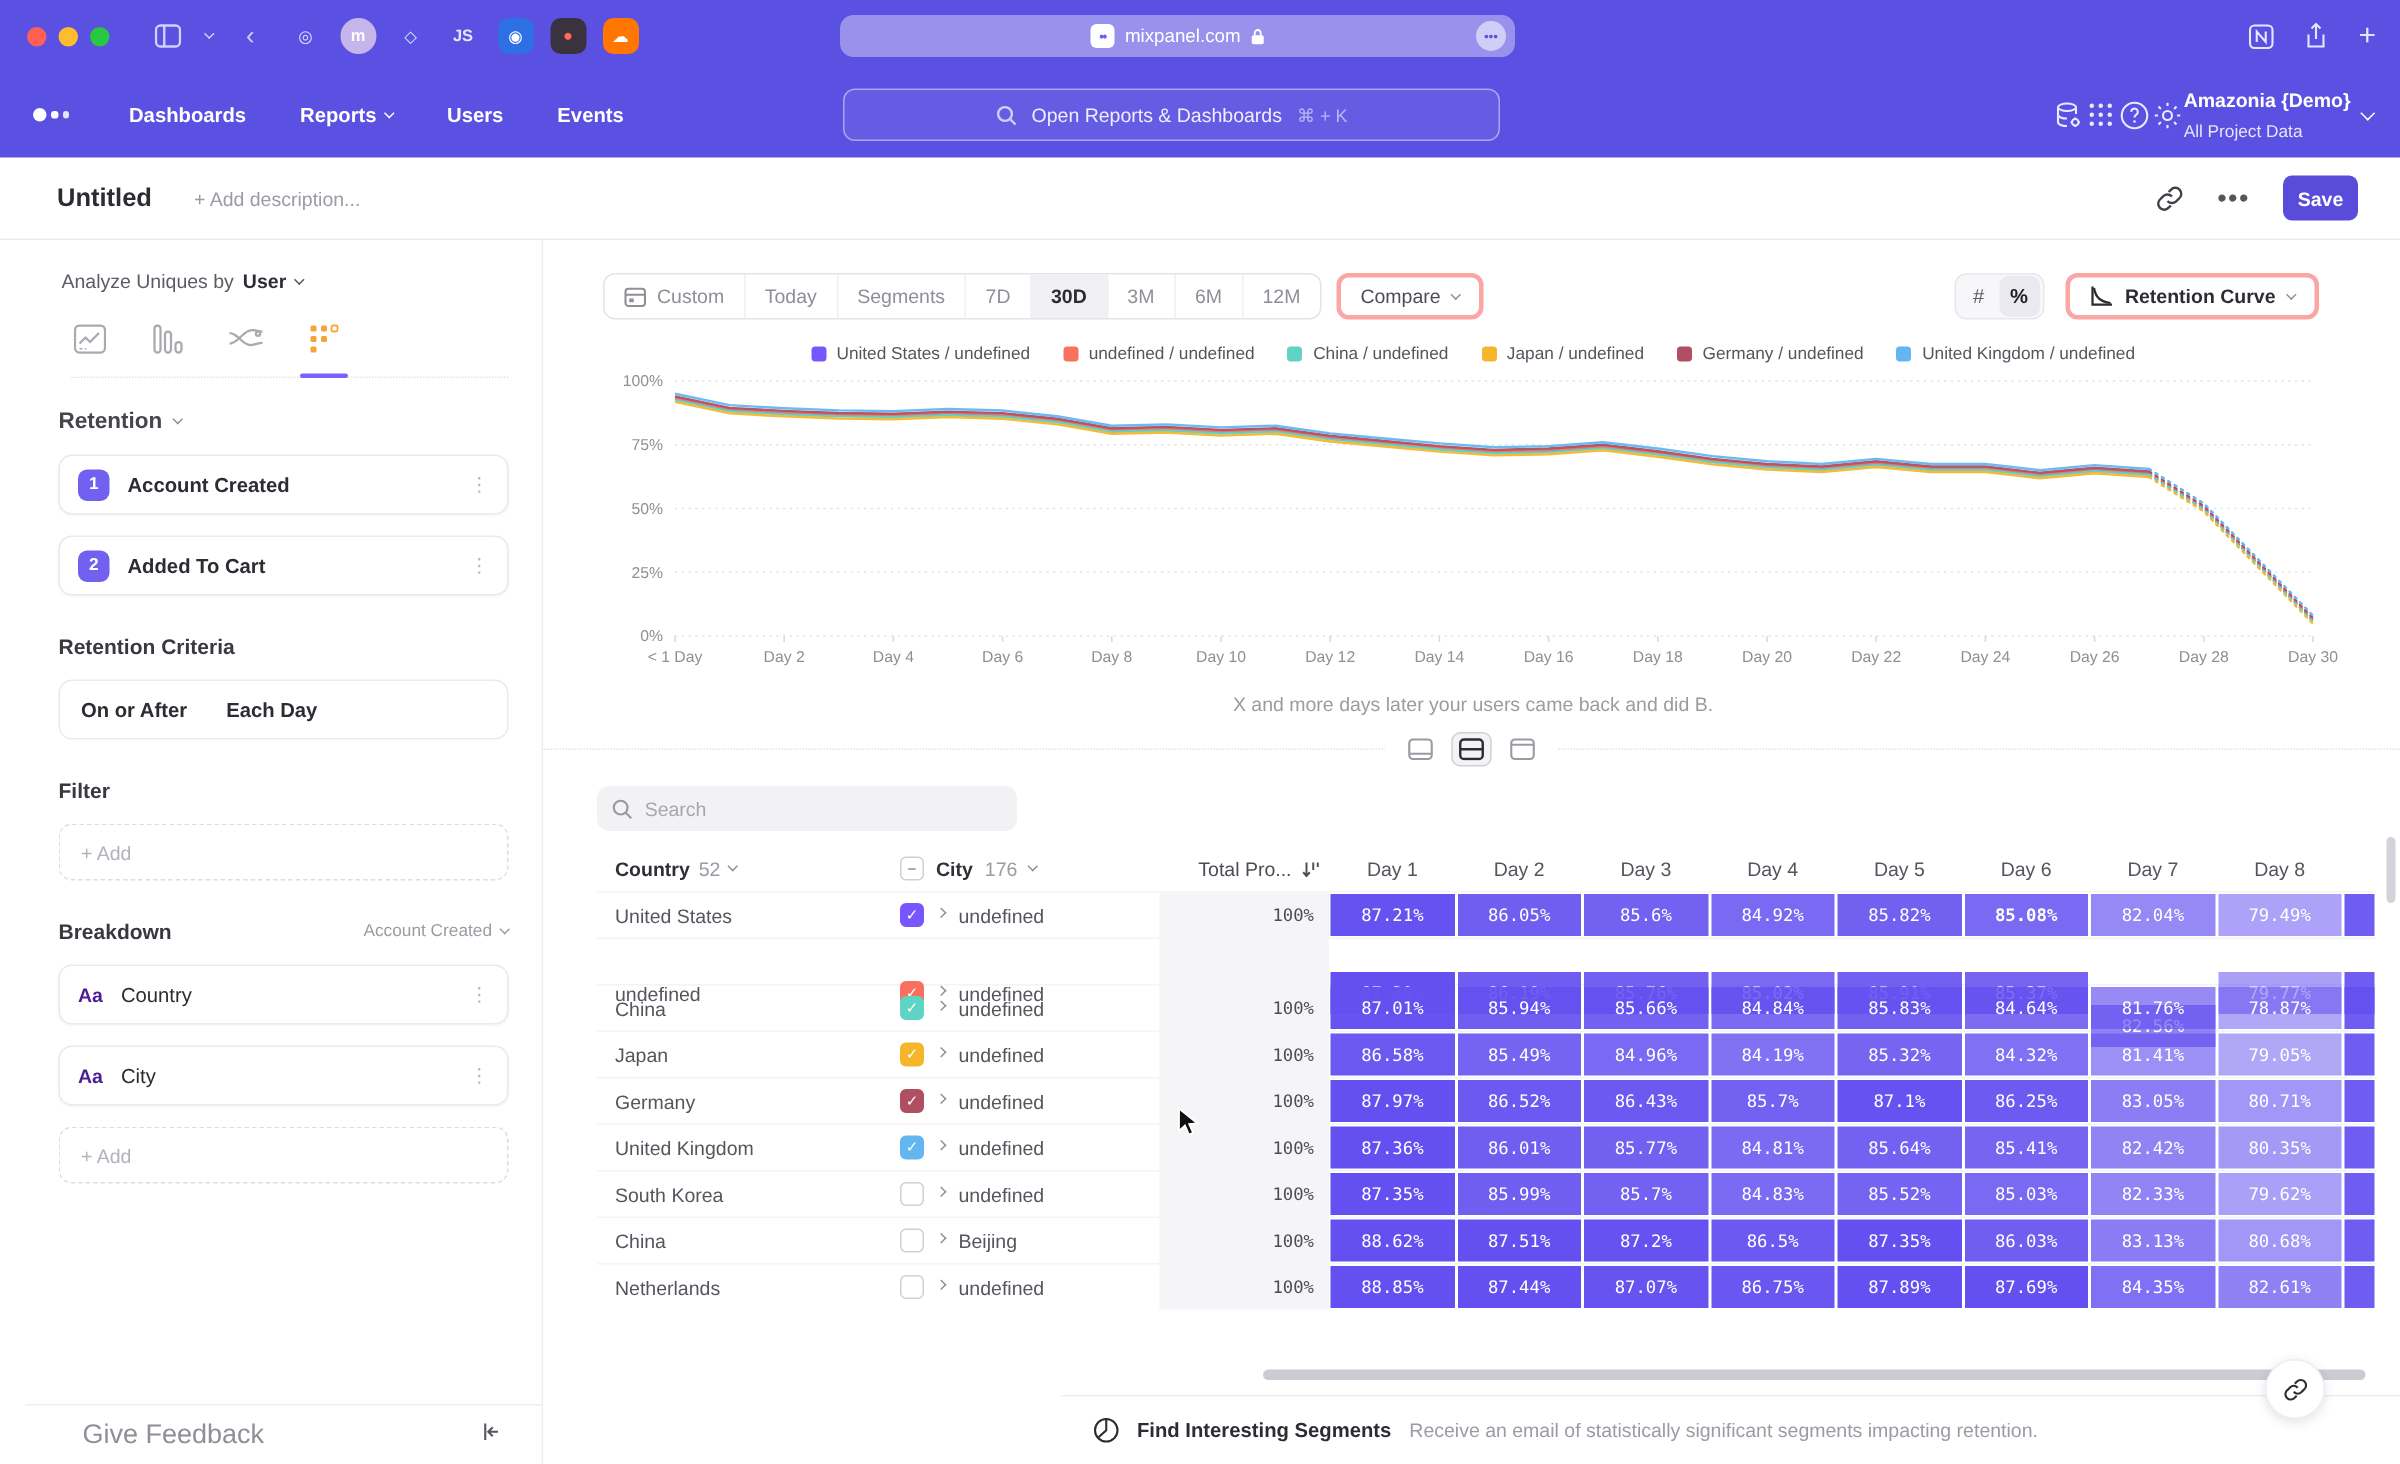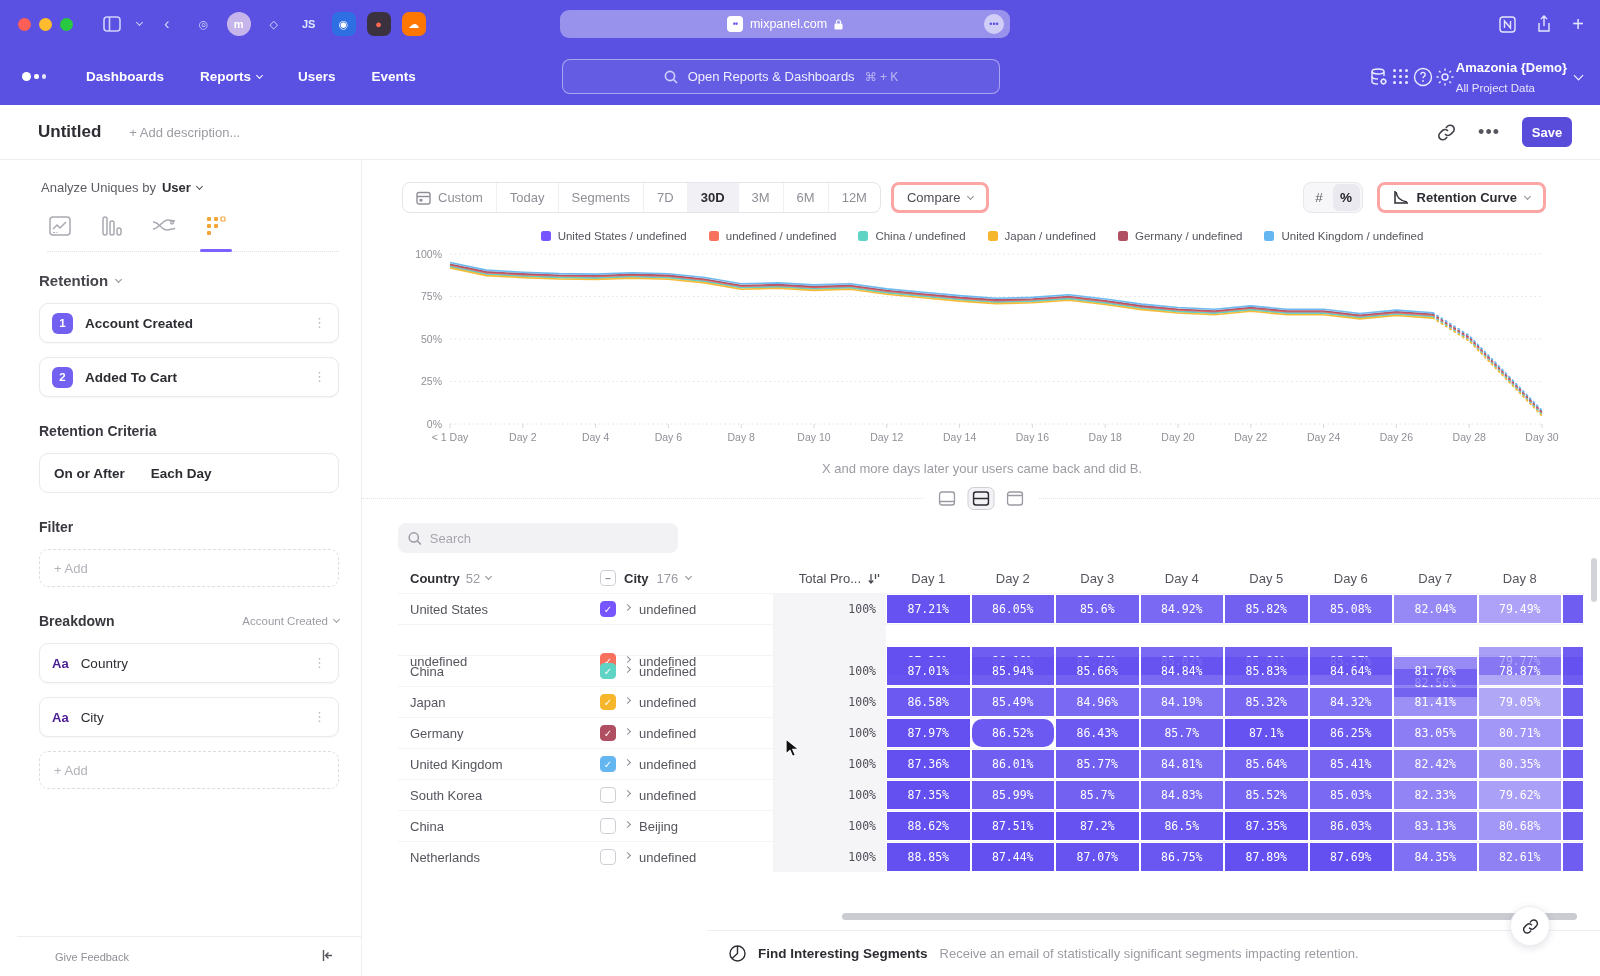--- a/index.html
+++ b/index.html
@@ -66,21 +66,21 @@
   .kebab{margin-left:auto;color:#b7b7c0;font-size:13px;letter-spacing:0;line-height:0.5;}
   .sec-label{font-size:14px;font-weight:700;color:#38383f;margin-top:26px;}
   .crit-card{margin-top:14px;height:40px;border:1px solid #e9e9ee;border-radius:9px;display:flex;align-items:center;
     padding:0 14px;gap:26px;font-size:13.5px;color:#2c2c33;font-weight:600;}
   .add-card{margin-top:14px;height:38px;border:1.5px dashed #dcdce3;border-radius:9px;display:flex;align-items:center;
     padding:0 14px;font-size:13px;color:#b2b2ba;gap:6px;}
   .bd-head{display:flex;align-items:center;margin-top:26px;}
   .bd-head .right{margin-left:auto;font-size:11.5px;color:#9b9ba4;display:flex;gap:6px;align-items:center;}
   .aa{color:#4c1d95;font-weight:700;font-size:13px;}
   .sb-bottom{position:absolute;left:0;right:0;bottom:0;height:40px;border-top:1px solid #ededf2;
-    display:flex;align-items:center;padding:0 26px 0 38px;font-size:11px;color:#8f8f97;}
+    display:flex;align-items:center;padding:0 26px 0 38px;font-size:18px;color:#8f8f97;}
   .sb-bottom .coll{margin-left:auto;color:#55555e;}
   
   .toolbar{display:flex;align-items:center;margin:22px 54px 0 40px;}
   .ranges{display:inline-flex;border:1px solid #e4e4e9;border-radius:8px;overflow:hidden;background:#fff;height:31px;}
   .rng{display:flex;align-items:center;padding:0 13px;font-size:13px;color:#8f8f97;border-left:1px solid #efeff3;gap:7px;}
   .rng:first-child{border-left:none;}
   .rng.active{background:#f1f1f5;color:#2c2c33;font-weight:700;}
   .btn{display:inline-flex;align-items:center;gap:8px;height:31px;border:3px solid #fca5a5;border-radius:8px;
     padding:0 13px;font-size:13px;color:#4c4c55;background:#fff;}
   .compare{margin-left:10px;}
@@ -559,21 +559,21 @@
             <div class="tc day">
               <div class="pill" style="background: rgba(100, 80, 240, 0.9);">85.6%</div>
             </div>
             <div class="tc day">
               <div class="pill" style="background: rgba(100, 80, 240, 0.86);">84.92%</div>
             </div>
             <div class="tc day">
               <div class="pill" style="background: rgba(100, 80, 240, 0.91);">85.82%</div>
             </div>
             <div class="tc day">
-              <div class="pill" style="background: rgba(100, 80, 240, 0.86);">85.08%</div>
+              <div class="pill" style="background: rgba(100, 80, 240, 0.86); font-weight: bold;">85.08%</div>
             </div>
             <div class="tc day">
               <div class="pill" style="background: rgba(100, 80, 240, 0.68);">82.04%</div>
             </div>
             <div class="tc day">
               <div class="pill" style="background: rgba(100, 80, 240, 0.53);">79.49%</div>
             </div>
             <div class="tc day">
               <div class="pill" style="background: rgba(100, 80, 240, 0.93);"></div>
             </div>
@@ -691,21 +691,21 @@
             <div class="tc city">
               <span class="cb" style="background: rgb(176, 79, 98); border-color: rgb(176, 79, 98);">✓</span>
               <span class="chev sm right" style="color: rgb(143, 143, 151);"></span>
               <span>undefined</span>
             </div>
             <div class="tc total">100%</div>
             <div class="tc day">
               <div class="pill" style="background: rgb(100, 80, 240);">87.97%</div>
             </div>
             <div class="tc day">
-              <div class="pill" style="background: rgba(100, 80, 240, 0.95); border-radius: 10px;">86.52%</div>
+              <div class="pill" style="background: rgba(100, 80, 240, 0.95);">86.52%</div>
             </div>
             <div class="tc day">
               <div class="pill" style="background: rgba(100, 80, 240, 0.95);">86.43%</div>
             </div>
             <div class="tc day">
               <div class="pill" style="background: rgba(100, 80, 240, 0.9);">85.7%</div>
             </div>
             <div class="tc day">
               <div class="pill" style="background: rgba(100, 80, 240, 0.99);">87.1%</div>
             </div>

